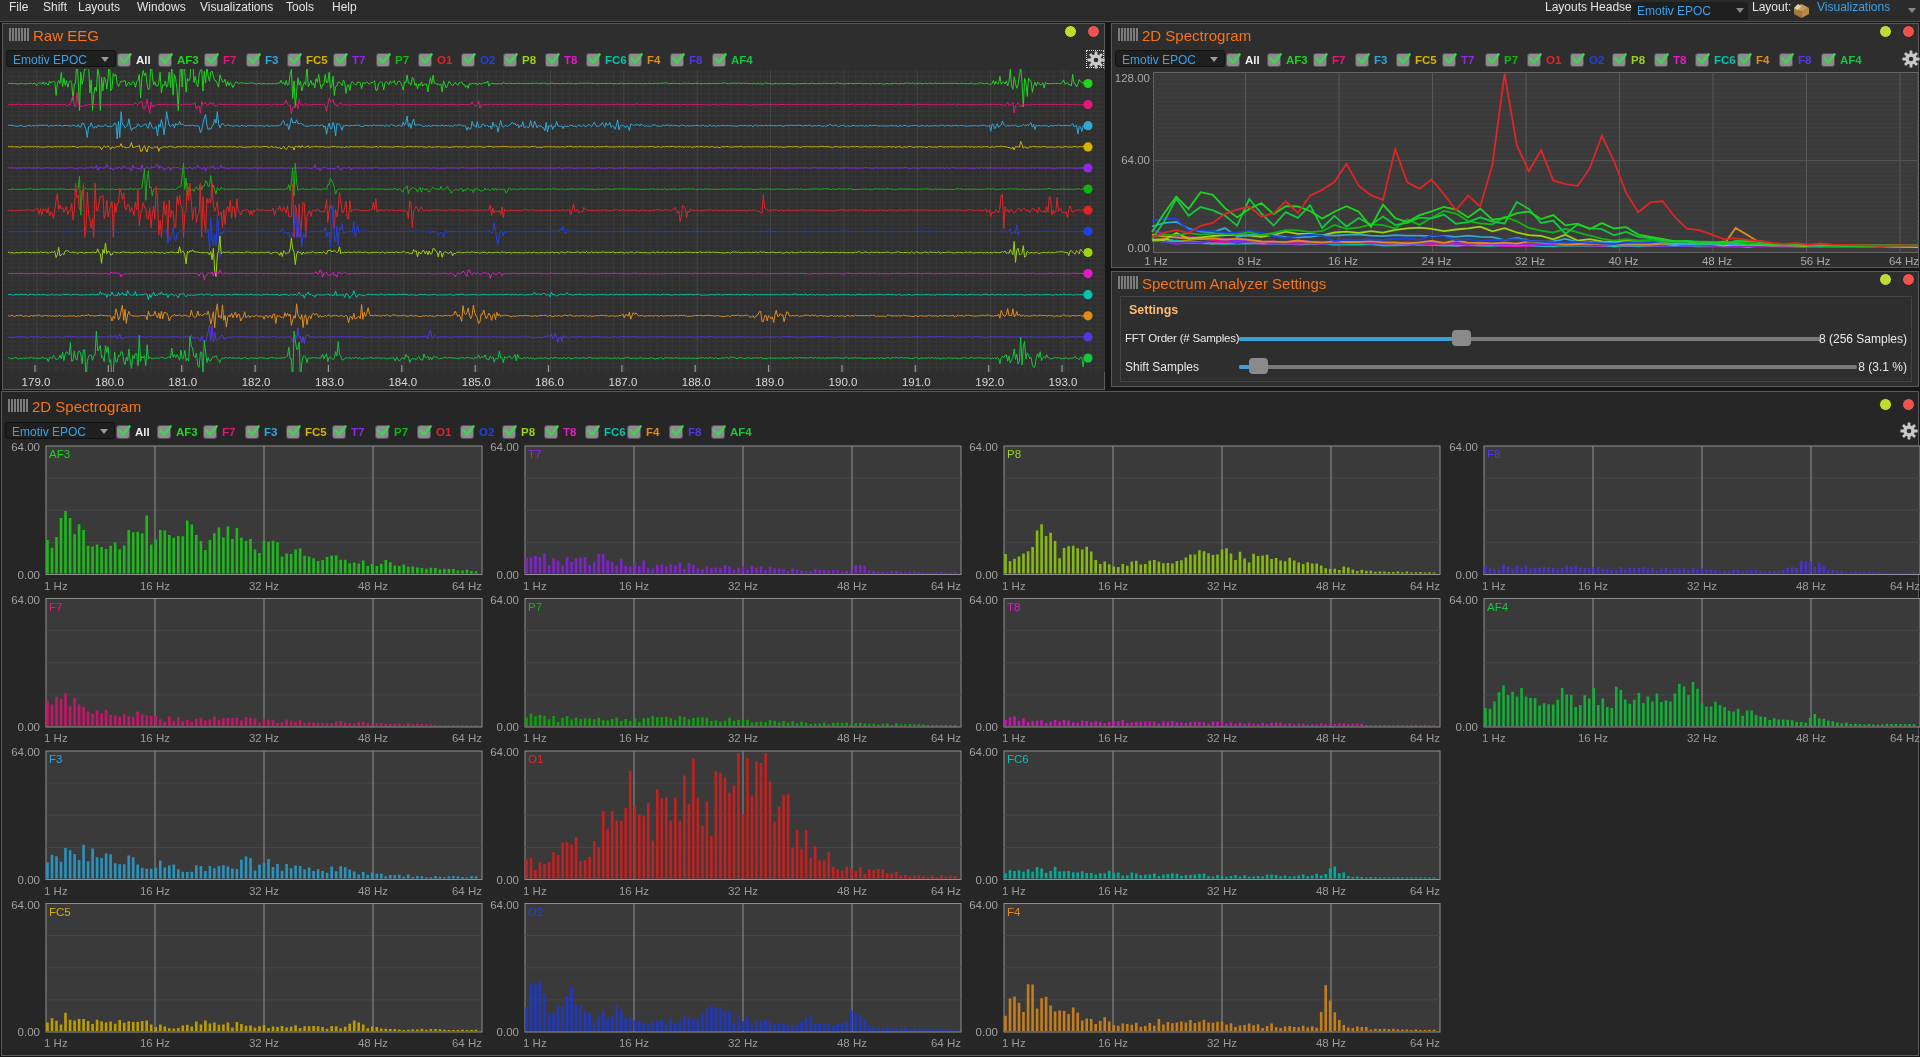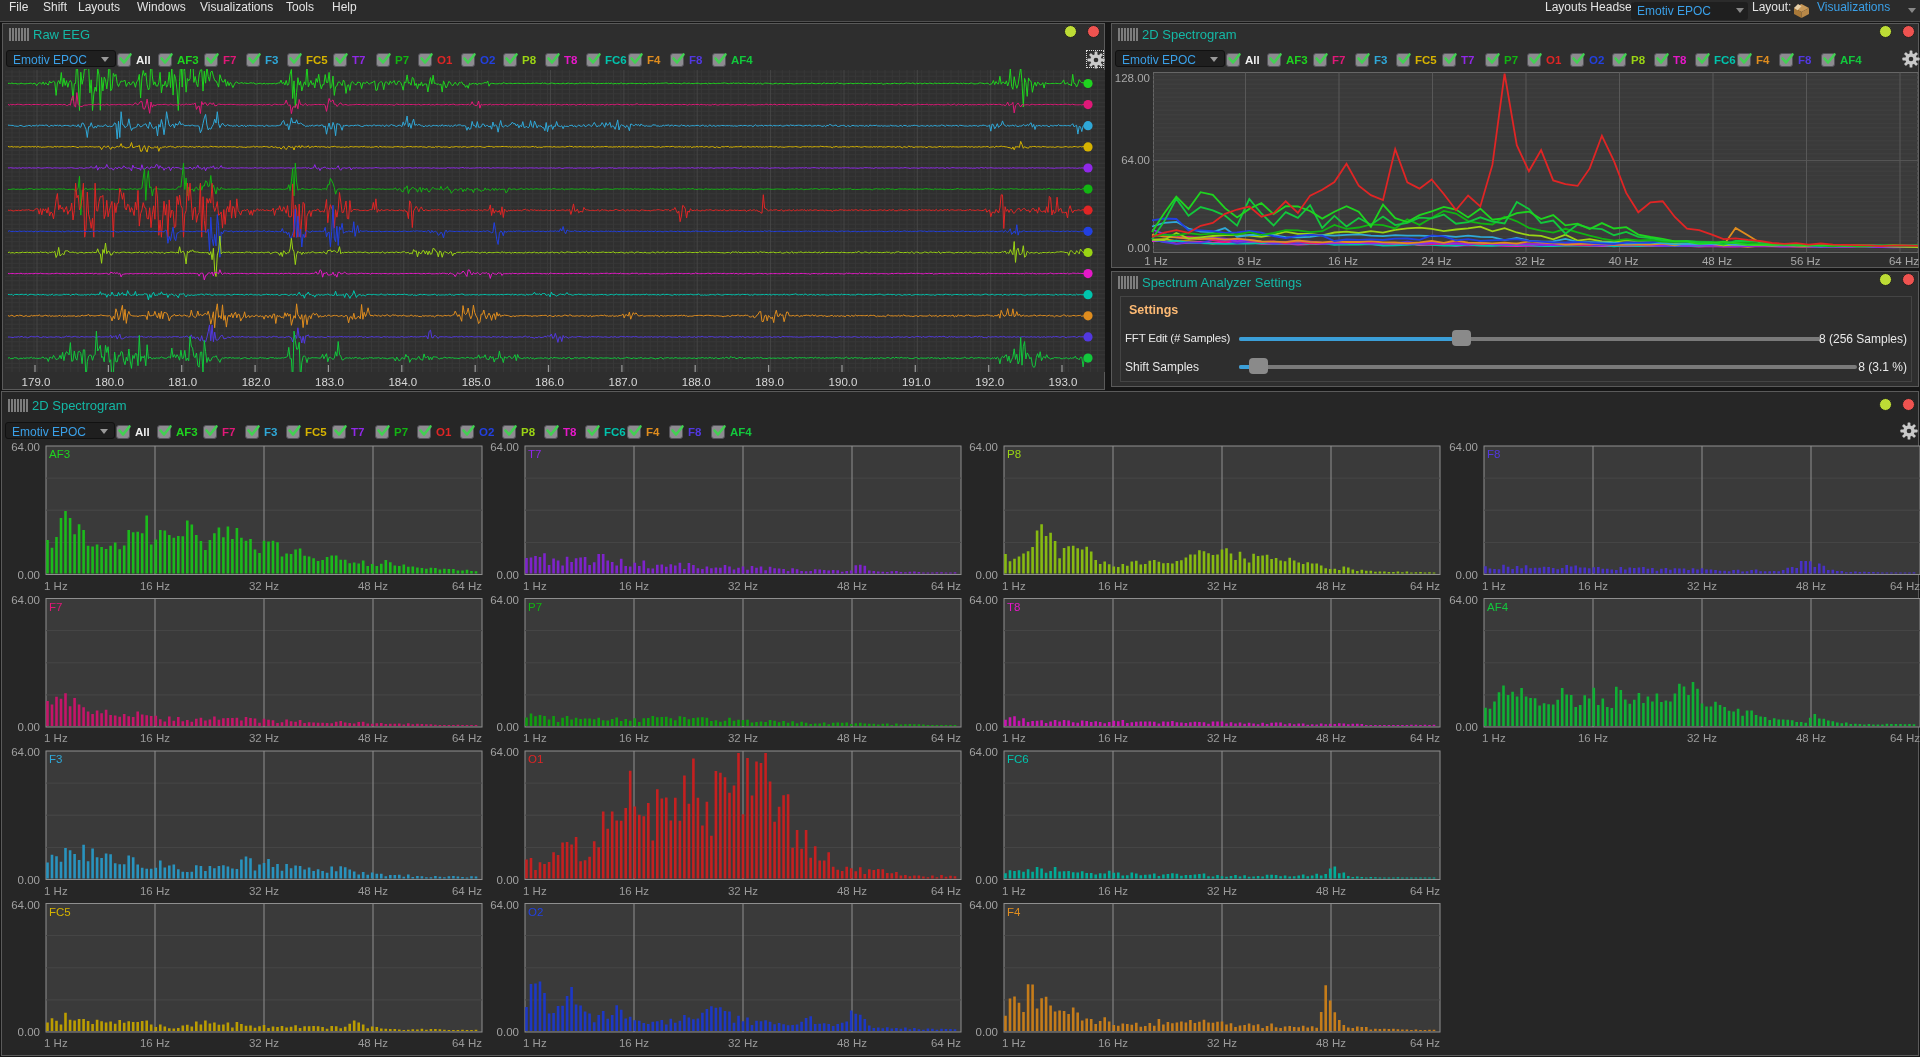--- a/index.html
+++ b/index.html
@@ -1,20 +1,20 @@
 <!DOCTYPE html>
 <html><head><meta charset="utf-8"><style>
 *{margin:0;padding:0;box-sizing:border-box}
 html,body{width:1920px;height:1057px;background:#161616;font-family:"Liberation Sans",sans-serif;overflow:hidden;position:relative}
 #menubar{position:absolute;left:0;top:0;width:1920px;height:22px;background:#2b2b2b;border-bottom:1px solid #505050}
 #menubar .mi{position:absolute;top:0;color:#e4e4e4;font-size:12px}
 .panel{position:absolute;background:#2e2e2e;border:1px solid #5a5a5a}
 .trow{position:absolute;left:0;top:0;width:100%;height:22px}
 .grip{position:absolute;left:6px;top:4px;width:20px;height:13px;background:repeating-linear-gradient(90deg,#7d7d7d 0 2px,transparent 2px 3px)}
-.ptitle{position:absolute;left:30px;top:3px;color:#14b8a6;font-size:13px}
+.ptitle{position:absolute;left:30px;top:3px;color:#f97316;font-size:15px}
 .circ{position:absolute;top:1px;width:13px;height:13px;border-radius:50%;border:1px solid #222}
 .tbar{position:absolute;left:0;top:24px;width:100%;height:20px}
 .dd{position:absolute;left:3px;top:0px;width:110px;height:17px;background:#1f1f1f;border:1px solid #111;border-radius:3px}
 .dd span{position:absolute;left:6px;top:2px;color:#3aa0e8;font-size:12px}
 .dd .arr{position:absolute;right:6px;top:6px;width:0;height:0;border-left:4px solid transparent;border-right:4px solid transparent;border-top:5px solid #999}
 .cbi{position:absolute;top:1px;height:17px}
 .cb{position:absolute;left:0;top:2px;width:14px;height:14px;background:#8d8b90;border-radius:3px;border:1px solid #55535a}
 .cb svg{position:absolute;left:0px;top:-2px}
 .cbl{position:absolute;left:19px;top:3px;font-size:11.5px;font-weight:bold;white-space:nowrap}
 .gear{position:absolute;top:0px;width:18px;height:18px}
@@ -407,33 +407,33 @@
     <span class="axl" style="left:2px;top:48px;width:36px;text-align:right;color:#a8a8a8">128.00</span>
     <span class="axl" style="left:2px;top:130px;width:36px;text-align:right;color:#a8a8a8">64.00</span>
     <span class="axl" style="left:2px;top:218px;width:36px;text-align:right;color:#a8a8a8">0.00</span>
     <span class="axl" style="left:24px;top:231px;width:40px;text-align:center;color:#a8a8a8">1 Hz</span>
     <span class="axl" style="left:117.5px;top:231px;width:40px;text-align:center;color:#a8a8a8">8 Hz</span>
     <span class="axl" style="left:211px;top:231px;width:40px;text-align:center;color:#a8a8a8">16 Hz</span>
     <span class="axl" style="left:304.5px;top:231px;width:40px;text-align:center;color:#a8a8a8">24 Hz</span>
     <span class="axl" style="left:398px;top:231px;width:40px;text-align:center;color:#a8a8a8">32 Hz</span>
     <span class="axl" style="left:491.5px;top:231px;width:40px;text-align:center;color:#a8a8a8">40 Hz</span>
     <span class="axl" style="left:585px;top:231px;width:40px;text-align:center;color:#a8a8a8">48 Hz</span>
-    <span class="axl" style="left:678.5px;top:231px;width:40px;text-align:left;color:#a8a8a8">56 Hz</span>
+    <span class="axl" style="left:678.5px;top:231px;width:40px;text-align:right;color:#a8a8a8">56 Hz</span>
     <span class="axl" style="left:772px;top:231px;width:40px;text-align:center;color:#a8a8a8">64 Hz</span>
   </div>
 <div class="panel" id="p-set" style="left:1111px;top:271px;width:808px;height:116px">
     <div class="trow">
       <span class="grip"></span>
       <span class="ptitle">Spectrum Analyzer Settings</span>
       <span class="circ" style="left:767px;top:1px;background:#bddc35"></span>
       <span class="circ" style="left:790px;background:#ef5350"></span>
     </div>
     <div style="position:absolute;left:8px;top:24px;width:792px;height:86px;border:1px solid #444">
       <span style="position:absolute;left:8px;top:6px;color:#fdba74;font-size:12.5px;font-weight:bold">Settings</span>
-      <span style="position:absolute;left:4px;top:35px;color:#e8e8e8;font-size:11.5px;letter-spacing:-0.2px">FFT Edit (# Samples)</span>
+      <span style="position:absolute;left:4px;top:35px;color:#e8e8e8;font-size:11.5px;letter-spacing:-0.2px">FFT Order (# Samples)</span>
       <div style="position:absolute;left:118px;top:40px;width:582px;height:4px;background:#7a7a7a;border-radius:2px"></div>
       <div style="position:absolute;left:118px;top:40px;width:214px;height:4px;background:#3b9fd8;border-radius:2px"></div>
       <div style="position:absolute;left:331px;top:33px;width:19px;height:16px;background:#8a8a8a;border-radius:4px"></div>
       <span style="position:absolute;right:4px;top:35px;color:#e8e8e8;font-size:12px">8 (256 Samples)</span>
       <span style="position:absolute;left:4px;top:63px;color:#e8e8e8;font-size:12px">Shift Samples</span>
       <div style="position:absolute;left:118px;top:68px;width:618px;height:4px;background:#7a7a7a;border-radius:2px"></div>
       <div style="position:absolute;left:118px;top:68px;width:12px;height:4px;background:#3b9fd8;border-radius:2px"></div>
       <div style="position:absolute;left:128px;top:61px;width:19px;height:16px;background:#8a8a8a;border-radius:4px"></div>
       <span style="position:absolute;right:4px;top:63px;color:#e8e8e8;font-size:12px">8 (3.1 %)</span>
     </div>

